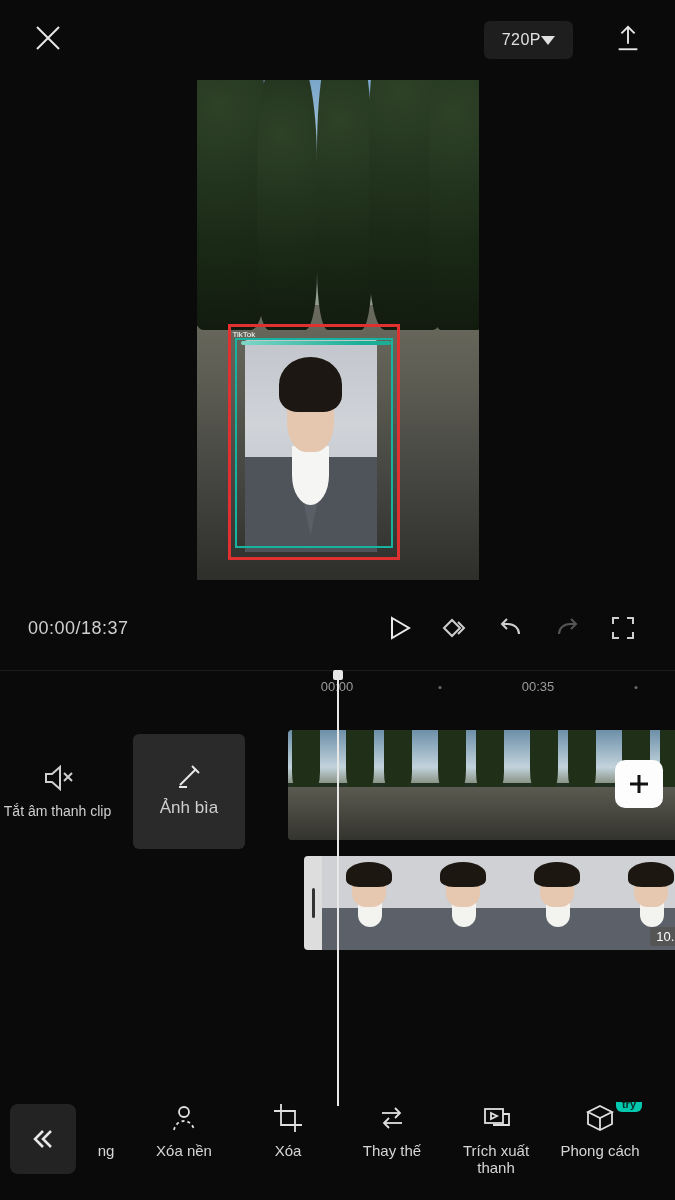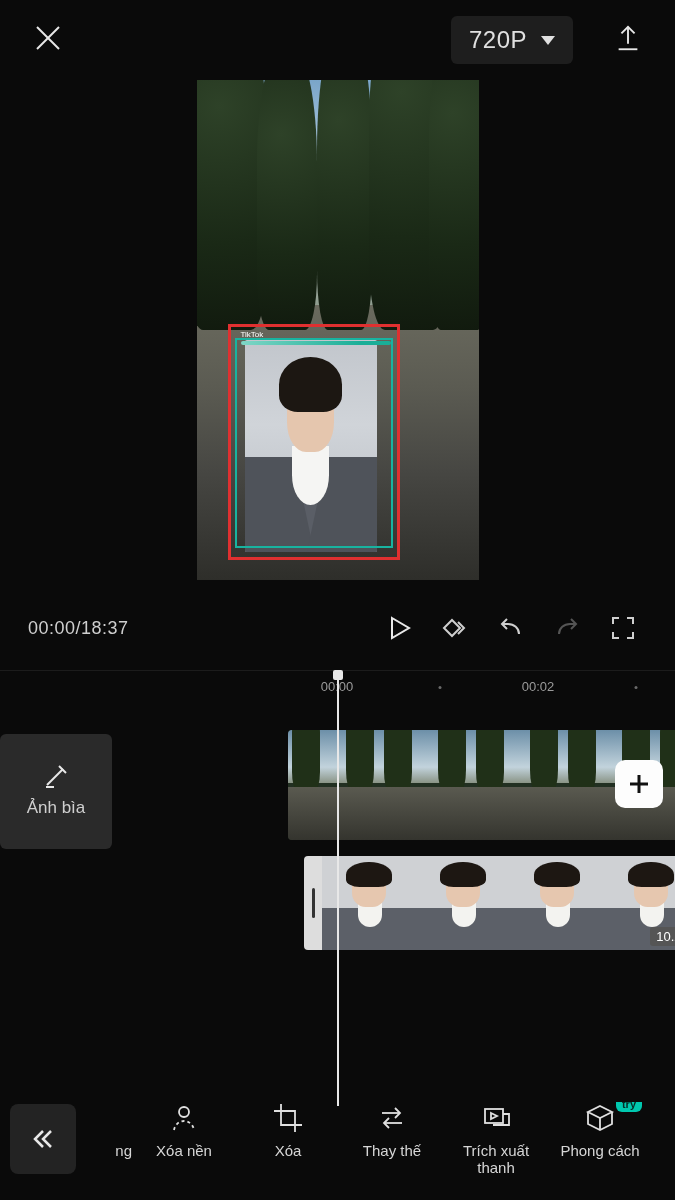--- a/index.html
+++ b/index.html
@@ -26,22 +26,21 @@
     display: flex;
     align-items: center;
     gap: 40px;
   }
   .res-button {
     background: #1e1e1e;
     border-radius: 6px;
     padding: 10px 18px;
     display: flex;
     align-items: center;
-    gap: 14px;
-    font-size: 24px;
+    font-size: 16px;
     letter-spacing: 0.5px;
   }
   .res-button .caret {
     width: 0; height: 0;
     border-left: 7px solid transparent;
     border-right: 7px solid transparent;
     border-top: 9px solid #e0e0e0;
   }
   .export-btn svg { width: 30px; height: 30px; stroke: #e8e8e8; stroke-width: 2; fill: none; }
 
@@ -90,21 +89,21 @@
   }
   .overlay-inner {
     position: absolute;
     border: 2px solid #18b3a0;
     left: 38px; top: 258px;
     width: 158px; height: 210px;
     z-index: 3;
   }
   .overlay-label {
     position: absolute;
-    left: 44px; top: 250px;
+    left: 36px; top: 250px;
     font-size: 8px;
     color: #fff;
     z-index: 5;
   }
   .overlay-label-bar {
     position: absolute;
     left: 44px; top: 261px;
     width: 150px; height: 4px;
     background: linear-gradient(90deg,#7ed6c6 0%, #1aae97 80%);
     z-index: 5;
@@ -354,21 +353,21 @@
     flex: 0 0 104px;
     display: flex;
     flex-direction: column;
     align-items: center;
     gap: 8px;
     font-size: 15px;
     color: #d6d6d6;
     position: relative;
     text-align: center;
   }
-  .tool-item.cut { flex: 0 0 52px; align-items: flex-end;}
+  .tool-item.cut { flex: 0 0 52px; align-items: center;}
   .tool-item svg { width: 32px; height: 32px; fill: none; stroke: #e0e0e0; stroke-width: 1.8;}
   .badge-try {
     position: absolute;
     top: -6px;
     right: 10px;
     background: #00c8af;
     color: #062b26;
     font-size: 11px;
     font-weight: 600;
     padding: 2px 6px;
@@ -455,28 +454,36 @@
         <polyline points="18 4 24 4 24 10"></polyline>
       <polyline points="24 18 24 24 18 24"></polyline>
         <polyline points="10 24 4 24 4 18"></polyline>
     </svg>
   </div>
 </div>
 
 <div class="ruler">
   <span style="left:337px">00:00</span>
   <div class="dot" style="left:440px"></div>
-  <span style="left:538px">00:02</span>
+  <span style="left:538px">00:35</span>
   <div class="dot" style="left:636px"></div>
 </div>
 
 <div class="timeline">
   <div class="playhead"></div>
 
   <div class="row-tools">
+    <div class="mute-tool">
+      <svg viewBox="0 0 32 32">
+        <polygon points="4 12 10 12 18 5 18 27 10 20 4 20"></polygon>
+        <line x1="22" y1="11" x2="30" y2="19"></line>
+          <line x1="30" y1="11" x2="22" y2="19"></line>
+      </svg>
+      <span>Tắt âm thanh clip</span>
+    </div>
     <div class="cover-tool">
       <svg viewBox="0 0 26 26">
         <path d="M4 22 L20 6"></path>
           <path d="M16 3 L23 10"></path>
           <line x1="3" y1="24" x2="11" y2="24"></line>
       </svg>
       <span>Ảnh bìa</span>
     </div>
   </div>
 

